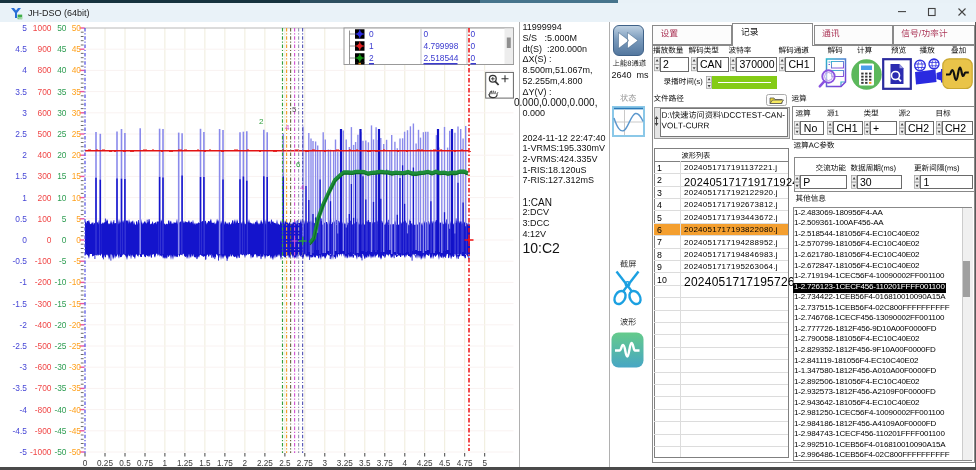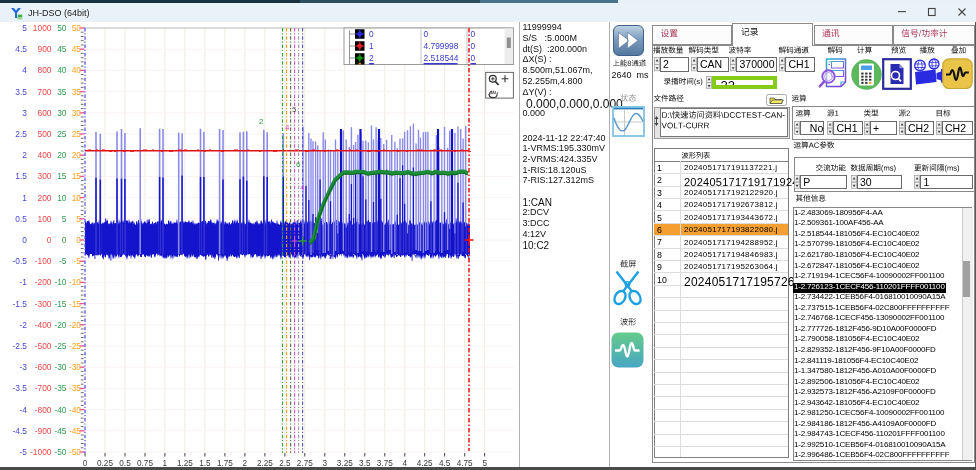--- a/index.html
+++ b/index.html
@@ -22,32 +22,32 @@
 <path d="M68.5,5.5 l7,7 m0,-7 l-7,7" stroke="#444" stroke-width="1.1"></path>
 </svg>
     <div style="position:absolute;left:519px;top:22px;width:88.5px;height:445px;border-left:1px solid #b0b0b0;border-right:1px solid #b0b0b0"></div>
     <div style="position:absolute;left:522.5px;top:22.3px;font-size:9px;color:#111;white-space:nowrap">11999994</div>
     <div style="position:absolute;left:522.5px;top:33.0px;font-size:9px;color:#111;white-space:nowrap">S/S&nbsp;&nbsp;&nbsp;:5.000M</div>
     <div style="position:absolute;left:522.5px;top:43.7px;font-size:9px;color:#111;white-space:nowrap">dt(S)&nbsp;&nbsp;:200.000n</div>
     <div style="position:absolute;left:522.5px;top:54.4px;font-size:9px;color:#111;white-space:nowrap">ΔX(S) :</div>
     <div style="position:absolute;left:522.5px;top:65.1px;font-size:9px;color:#111;white-space:nowrap">8.500m,51.067m,</div>
     <div style="position:absolute;left:522.5px;top:75.8px;font-size:9px;color:#111;white-space:nowrap">52.255m,4.800</div>
     <div style="position:absolute;left:522.5px;top:86.5px;font-size:9px;color:#111;white-space:nowrap">ΔY(V) :</div>
-    <div style="position:absolute;left:526px;top:97.2px;font-size:12px;color:#111;white-space:nowrap">0.000,0.000,0.000,</div>
+    <div style="position:absolute;left:514px;top:97.2px;font-size:10px;color:#111;white-space:nowrap">0.000,0.000,0.000,</div>
     <div style="position:absolute;left:522.5px;top:107.9px;font-size:9px;color:#111;white-space:nowrap">0.000</div>
     <div style="position:absolute;left:522.5px;top:132.5px;font-size:9px;color:#111;white-space:nowrap">2024-11-12 22:47:40</div>
     <div style="position:absolute;left:522.5px;top:143.2px;font-size:9px;color:#111;white-space:nowrap">1-VRMS:195.330mV</div>
     <div style="position:absolute;left:522.5px;top:153.9px;font-size:9px;color:#111;white-space:nowrap">2-VRMS:424.335V</div>
     <div style="position:absolute;left:522.5px;top:164.6px;font-size:9px;color:#111;white-space:nowrap">1-RIS:18.120uS</div>
     <div style="position:absolute;left:522.5px;top:175.3px;font-size:9px;color:#111;white-space:nowrap">7-RIS:127.312mS</div>
     <div style="position:absolute;left:522.5px;top:196.7px;font-size:10px;color:#111;white-space:nowrap">1:CAN</div>
     <div style="position:absolute;left:522.5px;top:207.4px;font-size:9px;color:#111;white-space:nowrap">2:DCV</div>
     <div style="position:absolute;left:522.5px;top:218.1px;font-size:9px;color:#111;white-space:nowrap">3:DCC</div>
     <div style="position:absolute;left:522.5px;top:228.8px;font-size:9px;color:#111;white-space:nowrap">4:12V</div>
-    <div style="position:absolute;left:522.5px;top:239.5px;font-size:10px;color:#111;white-space:nowrap">10:C2</div>
+    <div style="position:absolute;left:522.5px;top:239.5px;font-size:14px;color:#111;white-space:nowrap">10:C2</div>
     <div style="position:absolute;left:613px;top:24.5px;width:31px;height:31px;border-radius:6px;background:linear-gradient(#bed1e2,#7c9cbd 45%,#54789f);border:1.5px solid #3f6187;box-sizing:border-box"></div>
     <svg style="position:absolute;left:613px;top:24.5px" width="31" height="31">
 <path d="M5.5,7.5 V23.5 L16,15.5 Z M14.5,7.5 V23.5 L25,15.5 Z" fill="#fff" stroke="#3a5f82" stroke-width="0.5"></path>
 </svg>
     <div style="position:absolute;left:608px;top:70px;width:44px;text-align:center;font-size:9px;color:#111">2640&nbsp; ms</div>
     <svg style="position:absolute;left:611.5px;top:106px" width="33" height="31">
 <rect x="1" y="1" width="31" height="29" fill="#fff" stroke="#8bc8e8" stroke-width="2"></rect>
 <line x1="2" y1="2.6" x2="31" y2="2.6" stroke="#2a7ab8" stroke-width="1.6"></line>
 <line x1="2" y1="16" x2="31" y2="16" stroke="#c9c9c9" stroke-width="1"></line>
       <line x1="12.5" y1="3" x2="12.5" y2="29" stroke="#c9c9c9" stroke-width="1"></line>
@@ -102,21 +102,21 @@
       <path d="M1.6,4.5 L4.6,4.5 L3.1,2.1 Z" fill="#444"></path>
       <path d="M1.6,10.2 L4.6,10.2 L3.1,12.6 Z" fill="#444"></path>
     </svg>
     <div style="position:absolute;left:785px;top:57px;width:30px;height:14.5px;border:1px solid #6a6a6a;box-sizing:border-box;background:#fff;font-size:10.5px;color:#000;line-height:12.5px;padding-left:2.5px;overflow:hidden">CH1</div>
     <svg style="position:absolute;left:705.5px;top:75.5px" width="6" height="13.0">
       <rect x="0.5" y="0.5" width="5" height="6.0" fill="#f0f0f0" stroke="#999" stroke-width="0.7"></rect>
       <rect x="0.5" y="6.7" width="5" height="5.6" fill="#f0f0f0" stroke="#999" stroke-width="0.7"></rect>
       <path d="M1.6,4.2 L4.6,4.2 L3.1,1.8 Z" fill="#444"></path>
       <path d="M1.6,9.1 L4.6,9.1 L3.1,11.4 Z" fill="#444"></path>
     </svg>
-    <div style="position:absolute;left:711.5px;top:75.5px;width:65.0px;height:13.0px;border:4px solid #84cc16;box-sizing:border-box;background:#fff;font-size:13px;color:#000;line-height:11.0px;padding-left:5px;overflow:hidden">22</div>
+    <div style="position:absolute;left:711.5px;top:75.5px;width:65.0px;height:13.0px;border:6px solid #84cc16;box-sizing:border-box;background:#fff;font-size:13px;color:#000;line-height:11.0px;padding-left:18px;overflow:hidden">22</div>
     <svg style="position:absolute;left:818px;top:56px" width="31" height="34">
 <defs>
         <linearGradient id="dg" x1="0" y1="0" x2="0.6" y2="1">
           <stop offset="0" stop-color="#2ab4cc"></stop>
           <stop offset="1" stop-color="#7b3fd8"></stop>
         </linearGradient>
       </defs>
 <path d="M8.5,3 H27.5 V26 L23,30.5 H8.5 Z" fill="#fdfdfd" stroke="url(#dg)" stroke-width="1.5"></path>
 <path d="M27.5,26 L23,26 L23,30.5" fill="none" stroke="url(#dg)" stroke-width="1.2"></path>
 <g stroke="url(#dg)" stroke-width="0.9" fill="none">
@@ -184,21 +184,21 @@
       <path d="M2.5,0 L4.5,3 H0.5 Z M2.5,10 L4.5,7 H0.5 Z" fill="#444"></path>
       <line x1="2.5" y1="2" x2="2.5" y2="8" stroke="#444"></line>
     </svg>
     <div style="position:absolute;left:791.5px;top:105.5px;width:183.5px;height:34.5px;border:1px solid #888;box-sizing:border-box"></div>
     <svg style="position:absolute;left:793.8px;top:120.5px" width="6" height="14.0">
       <rect x="0.5" y="0.5" width="5" height="6.5" fill="#f0f0f0" stroke="#999" stroke-width="0.7"></rect>
       <rect x="0.5" y="7.2" width="5" height="6.1" fill="#f0f0f0" stroke="#999" stroke-width="0.7"></rect>
       <path d="M1.6,4.4 L4.6,4.4 L3.1,2.0 Z" fill="#444"></path>
       <path d="M1.6,9.8 L4.6,9.8 L3.1,12.2 Z" fill="#444"></path>
     </svg>
-    <div style="position:absolute;left:799.8px;top:120.5px;width:24.200000000000045px;height:14.0px;border:1px solid #6a6a6a;box-sizing:border-box;background:#fff;font-size:10.5px;color:#000;line-height:12.0px;padding-left:9px;overflow:hidden">No</div>
+    <div style="position:absolute;left:799.8px;top:120.5px;width:24.200000000000045px;height:14.0px;border:1px solid #6a6a6a;box-sizing:border-box;background:#fff;font-size:10.5px;color:#000;line-height:12.0px;padding-left:3px;overflow:hidden">No</div>
     <svg style="position:absolute;left:827px;top:120.5px" width="6" height="14.0">
       <rect x="0.5" y="0.5" width="5" height="6.5" fill="#f0f0f0" stroke="#999" stroke-width="0.7"></rect>
       <rect x="0.5" y="7.2" width="5" height="6.1" fill="#f0f0f0" stroke="#999" stroke-width="0.7"></rect>
       <path d="M1.6,4.4 L4.6,4.4 L3.1,2.0 Z" fill="#444"></path>
       <path d="M1.6,9.8 L4.6,9.8 L3.1,12.2 Z" fill="#444"></path>
     </svg>
     <div style="position:absolute;left:833px;top:120.5px;width:29.5px;height:14.0px;border:1px solid #6a6a6a;box-sizing:border-box;background:#fff;font-size:10.5px;color:#000;line-height:12.0px;padding-left:2.5px;overflow:hidden">CH1</div>
     <svg style="position:absolute;left:863.5px;top:120.5px" width="6" height="14.0">
       <rect x="0.5" y="0.5" width="5" height="6.5" fill="#f0f0f0" stroke="#999" stroke-width="0.7"></rect>
       <rect x="0.5" y="7.2" width="5" height="6.1" fill="#f0f0f0" stroke="#999" stroke-width="0.7"></rect>

